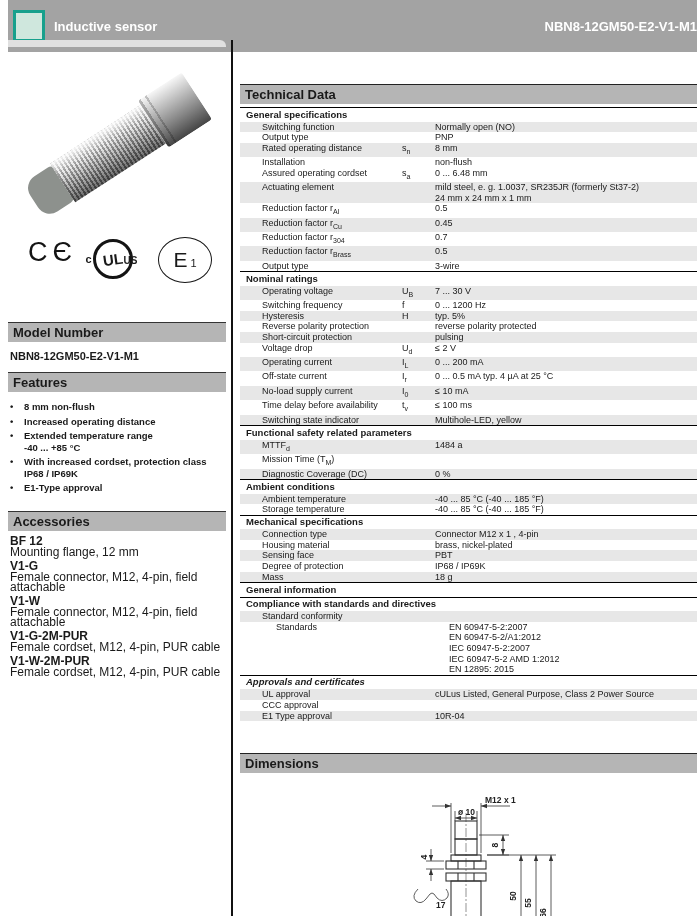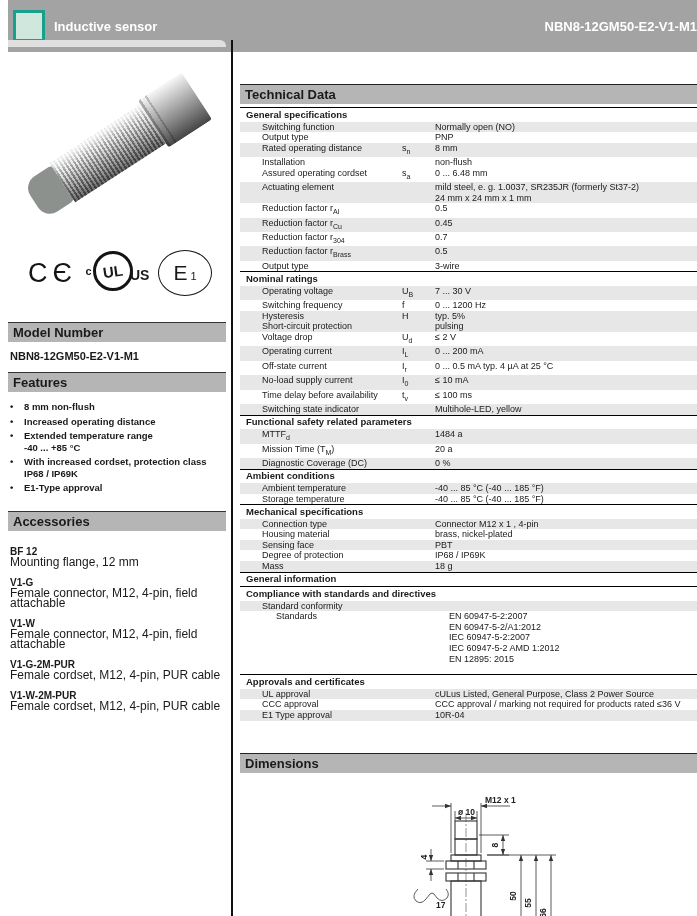--- a/index.html
+++ b/index.html
@@ -25,54 +25,54 @@
   .sensor-tip{width:36px;height:42px;background:#8d918d;border-radius:14px 6px 6px 14px;}
   .sensor-barrel{width:108px;height:46px;margin-left:-2px;
      background:
        linear-gradient(180deg,rgba(255,255,255,.95),rgba(255,255,255,.25) 30%,rgba(0,0,0,.28) 72%,rgba(0,0,0,.55)),
        repeating-linear-gradient(90deg,#7d7d7d 0 2px,#e4e4e4 2px 4px);}
   .sensor-head{width:52px;height:56px;border-radius:3px;
      background:
        linear-gradient(90deg,rgba(0,0,0,.25) 0 3px,rgba(0,0,0,0) 3px 8px,rgba(0,0,0,.2) 8px 10px,rgba(0,0,0,0) 10px),
        linear-gradient(180deg,#f7f7f7,#c2c2c2 30%,#858585 65%,#454545);}
 
-  .marks{display:flex;align-items:center;justify-content:space-between;height:72px;
+  .marks{display:flex;justify-content:space-between;height:72px;
          padding:0 14px 0 20px;}
   .ce{font-size:27px;font-weight:500;letter-spacing:5px;color:#141414;}
   .ulmark{position:relative;width:64px;height:48px;}
   .ul-c{position:absolute;left:0;top:16px;font-size:11px;font-weight:bold;}
   .ul-circle{position:absolute;left:8px;top:2px;width:34px;height:34px;border:3px solid #141414;
              border-radius:50%;display:flex;align-items:center;justify-content:center;}
   .ul-circle span{font-size:15px;font-weight:bold;transform:rotate(-8deg);}
-  .ul-us{position:absolute;right:0;top:18px;font-size:14px;font-weight:bold;}
+  .ul-us{position:absolute;right:12px;top:18px;font-size:10px;font-weight:bold;}
   .e1mark{width:52px;height:44px;border:1.5px solid #141414;border-radius:50%;
           display:flex;align-items:center;justify-content:center;}
   .e1mark .e{font-size:21px;}
   .e1mark .one{font-size:11px;margin:6px 0 0 3px;}
 
   .lbar{height:19px;background:#b5b5b5;border-top:1.5px solid #333;
         font-size:13px;font-weight:bold;display:flex;align-items:center;padding-left:5px;}
   .model-value{font-size:11px;font-weight:bold;padding:8px 0 10px 2px;}
   .features{padding:6px 0 8px 2px;}
   .feature{display:flex;font-size:9.5px;font-weight:bold;line-height:11.5px;margin:3px 0;}
   .feature .bullet{width:14px;flex:0 0 14px;}
   .feature .ftext{white-space:pre-line;}
   .accessories{padding:5px 0 0 2px;}
   .acc{margin-bottom:4px;}
-  .acc-name{font-size:10px;font-weight:bold;line-height:11px;margin-top:10px;}
+  .acc-name{font-size:12px;font-weight:bold;line-height:11px;}
   .acc-desc{font-size:12px;line-height:10px;}
 
   
   .rightcol{position:absolute;left:240px;top:52px;width:457px;}
   .rbar{height:19px;background:#b5b5b5;border-top:1.5px solid #222;
         font-size:13px;font-weight:bold;display:flex;align-items:center;padding-left:5px;margin-top:32px;}
   .tech-table{margin-top:3px;}
   .sec-h{border-top:1px solid #000;font-size:9.5px;font-weight:bold;
          padding:1.5px 0 1.5px 6px;line-height:10.5px;}
-  .sec-h.gap{margin-top:10px;}
+  .sec-h.gap{font-style:italic;}
   .row{display:flex;font-size:9px;line-height:10.6px;padding-left:22px;}
   .row.stripe{background:#e7e7e7;}
   .cell-label{flex:0 0 140px;}
   .row.indent .cell-label{padding-left:14px;}
   .cell-sym{flex:0 0 33px;}
   .cell-value{flex:1;white-space:pre-line;}
   sub{font-size:7px;}
 
   .dims-wrap{margin-top:8px;}
   .drawing{margin:18px 0 0 148px;}
@@ -242,20 +242,25 @@
         <div class="row">
           <div class="cell-label">Switching frequency</div>
           <div class="cell-sym">f</div>
           <div class="cell-value">0 ... 1200 Hz</div>
         </div>
         <div class="row stripe">
           <div class="cell-label">Hysteresis</div>
           <div class="cell-sym">H</div>
           <div class="cell-value">typ. 5%</div>
         </div>
+        <div class="row">
+          <div class="cell-label">Reverse polarity protection</div>
+          <div class="cell-sym"></div>
+          <div class="cell-value">reverse polarity protected</div>
+        </div>
         <div class="row stripe">
           <div class="cell-label">Short-circuit protection</div>
           <div class="cell-sym"></div>
           <div class="cell-value">pulsing</div>
         </div>
         <div class="row">
           <div class="cell-label">Voltage drop</div>
           <div class="cell-sym">U<sub>d</sub></div>
           <div class="cell-value">≤ 2 V</div>
         </div>
@@ -286,21 +291,20 @@
         </div>
         <div class="sec-h">Functional safety related parameters</div>
         <div class="row stripe">
           <div class="cell-label">MTTF<sub>d</sub></div>
           <div class="cell-sym"></div>
           <div class="cell-value">1484 a</div>
         </div>
         <div class="row">
           <div class="cell-label">Mission Time (T<sub>M</sub>)</div>
           <div class="cell-sym"></div>
-          <div class="cell-value">20 a</div>
         </div>
         <div class="row stripe">
           <div class="cell-label">Diagnostic Coverage (DC)</div>
           <div class="cell-sym"></div>
           <div class="cell-value">0 %</div>
         </div>
         <div class="sec-h">Ambient conditions</div>
         <div class="row stripe">
           <div class="cell-label">Ambient temperature</div>
           <div class="cell-sym"></div>
@@ -355,21 +359,20 @@
         </div>
         <div class="sec-h gap">Approvals and certificates</div>
         <div class="row stripe">
           <div class="cell-label">UL approval</div>
           <div class="cell-sym"></div>
           <div class="cell-value">cULus Listed, General Purpose, Class 2 Power Source</div>
         </div>
         <div class="row">
           <div class="cell-label">CCC approval</div>
           <div class="cell-sym"></div>
-          <div class="cell-value">CCC approval / marking not required for products rated ≤36 V</div>
         </div>
         <div class="row stripe">
           <div class="cell-label">E1 Type approval</div>
           <div class="cell-sym"></div>
           <div class="cell-value">10R-04</div>
         </div>
       </div>
 
     <div class="dims-wrap">
       <div class="rbar">Dimensions</div>

